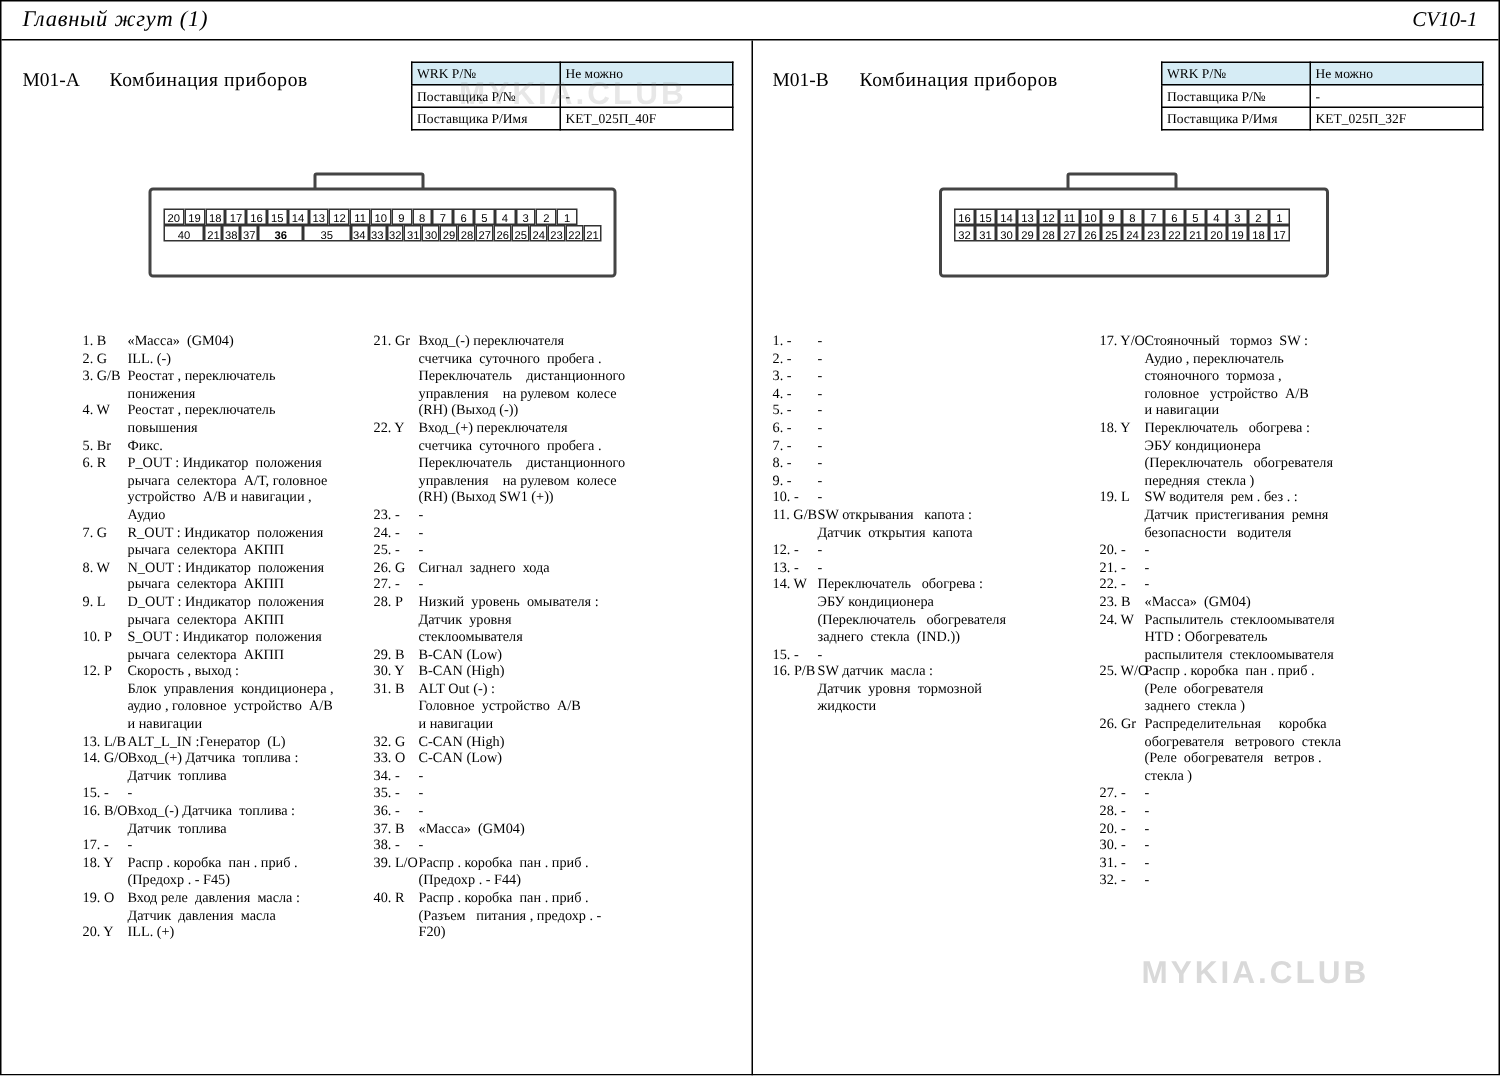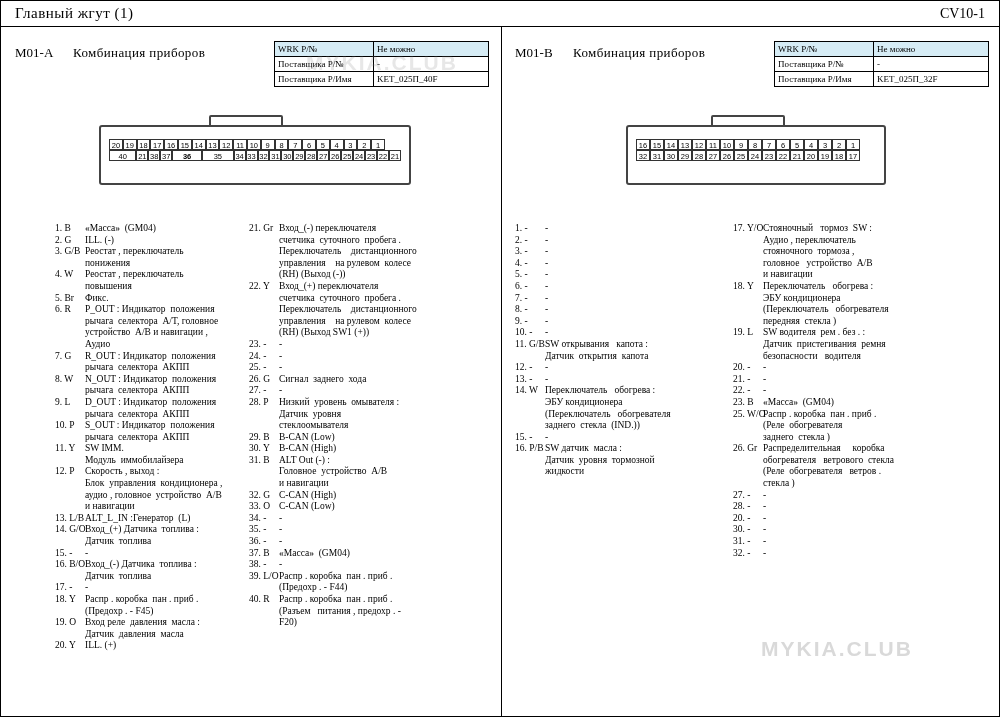--- a/index.html
+++ b/index.html
@@ -13,20 +13,21 @@
   }
   .page{
     position:absolute;inset:0;
     border:1px solid #000;
     box-sizing:border-box;
   }
   .hdr{
     position:absolute;left:0;top:0;width:100%;height:26px;
     border-bottom:1px solid #000;
     box-sizing:border-box;
+    font-style:italic;
   }
   .hdr .title{
     position:absolute;left:14px;top:4px;
     font-size:15px;letter-spacing:.5px;
   }
   .hdr .code{
     position:absolute;right:14px;top:5px;
     font-size:14px;
     text-align:center;
   }
@@ -253,27 +254,20 @@
             </div>
           </div>
           <div class="row">
             <div class="num">10. P</div>
             <div class="desc">
               <div>S_OUT : Индикатор  положения</div>
               <div>рычага  селектора  АКПП</div>
             </div>
           </div>
           <div class="row">
-            <div class="num">11. Y</div>
-            <div class="desc">
-              <div>SW IMM.</div>
-              <div>Модуль  иммобилайзера</div>
-            </div>
-          </div>
-          <div class="row">
             <div class="num">12. P</div>
             <div class="desc">
               <div>Скорость , выход :</div>
               <div>Блок  управления  кондиционера ,</div>
               <div>аудио , головное  устройство  A/B</div>
               <div>и навигации</div>
             </div>
           </div>
           <div class="row">
             <div class="num">13. L/B</div>
@@ -689,20 +683,28 @@
               <div>-</div>
             </div>
           </div>
           <div class="row">
             <div class="num">23. B</div>
             <div class="desc">
               <div>«Масса»  (GM04)</div>
             </div>
           </div>
           <div class="row">
+            <div class="num">24. W</div>
+            <div class="desc">
+              <div>Распылитель  стеклоомывателя</div>
+              <div>HTD : Обогреватель</div>
+              <div>распылителя  стеклоомывателя</div>
+            </div>
+          </div>
+          <div class="row">
             <div class="num">25. W/O</div>
             <div class="desc">
               <div>Распр . коробка  пан . приб .</div>
               <div>(Реле  обогревателя</div>
               <div>заднего  стекла )</div>
             </div>
           </div>
           <div class="row">
             <div class="num">26. Gr</div>
             <div class="desc">

